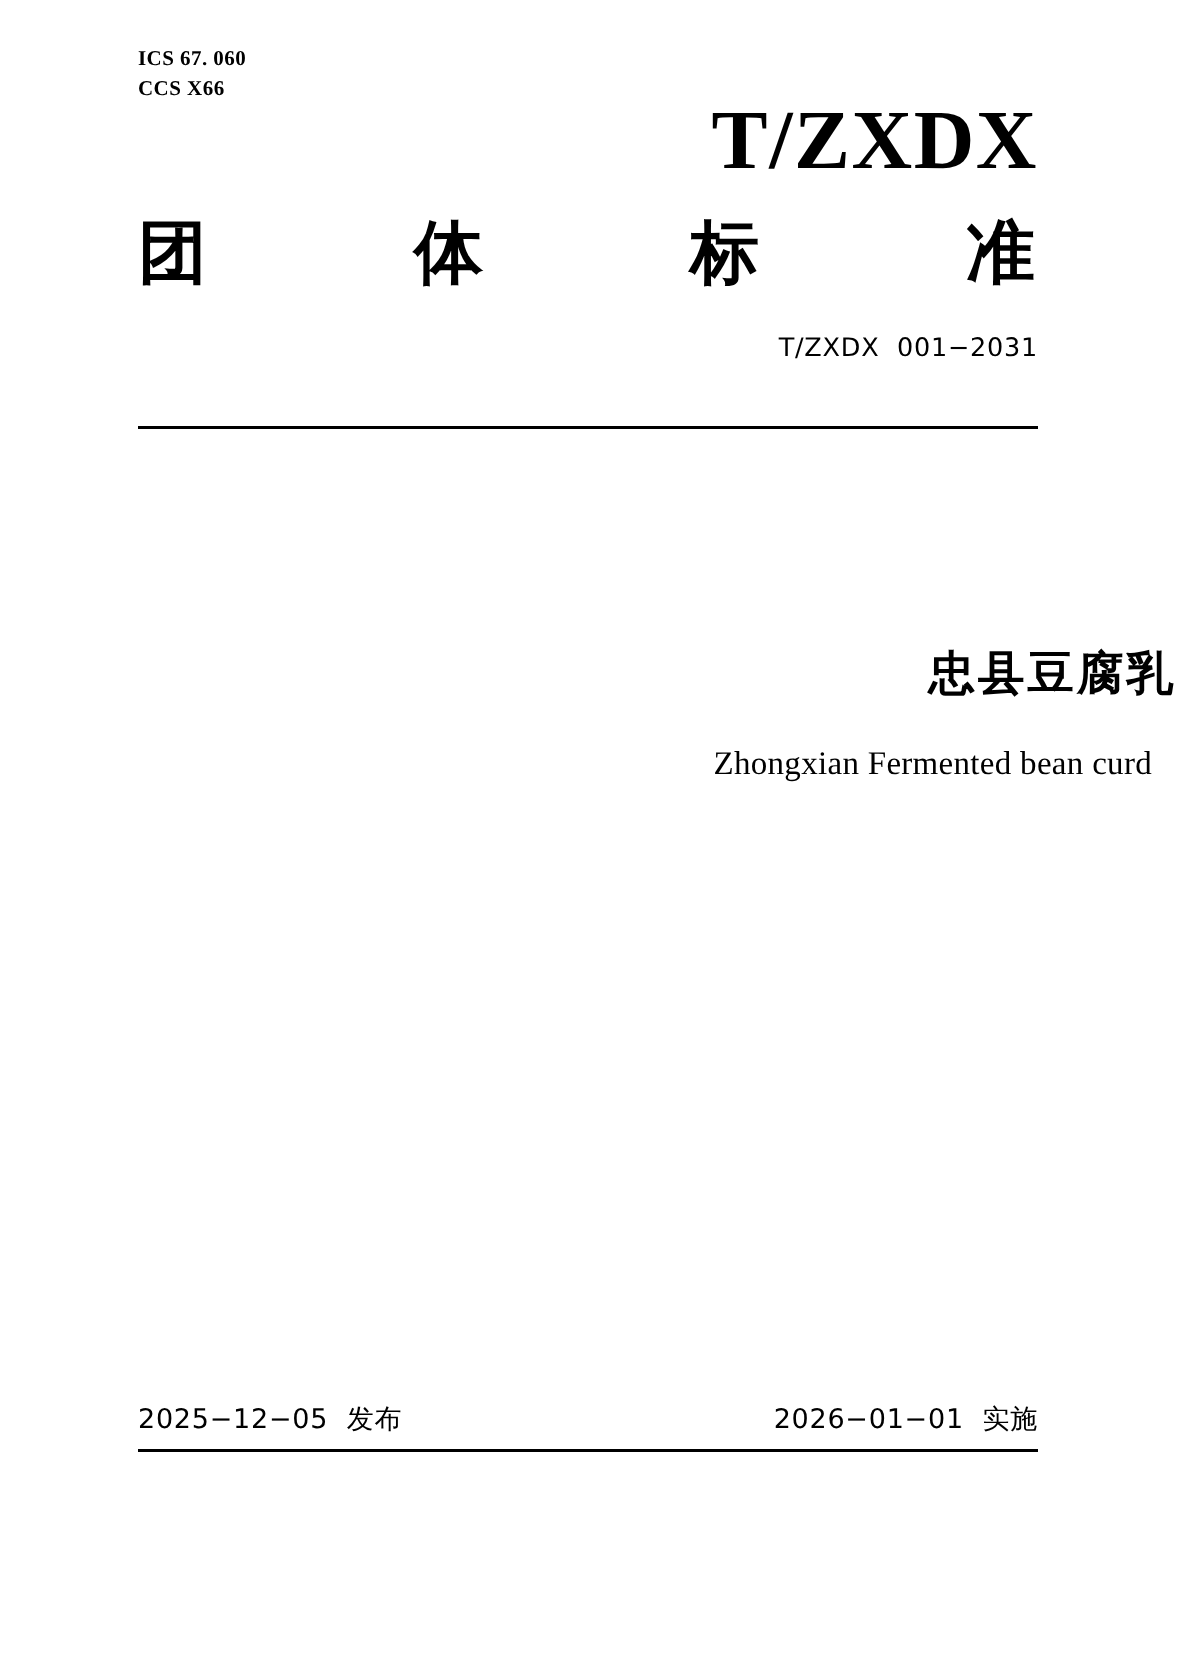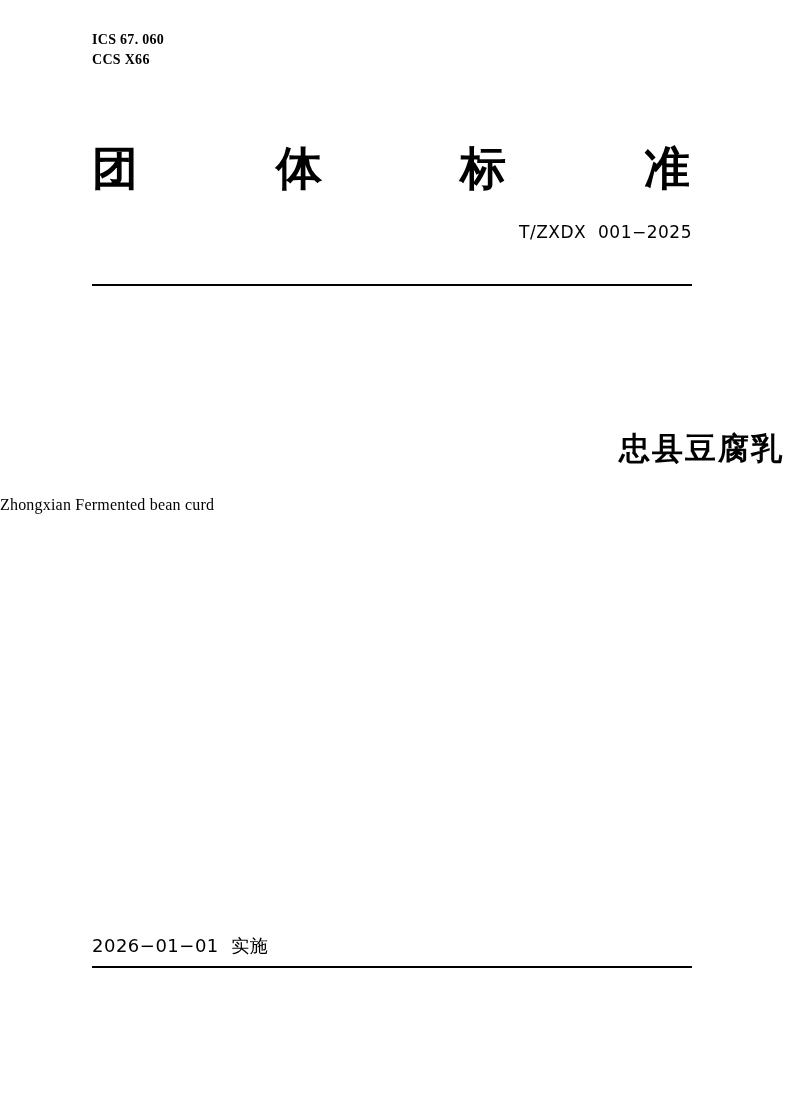--- a/index.html
+++ b/index.html
@@ -90,23 +90,23 @@
     font-family: "DejaVu Sans", sans-serif;
     font-weight: 700;
     font-size: 31px;
     letter-spacing: 2px;
   }
   .title-en {
     position: absolute;
     left: 0;
     right: 16px;
     top: 496px;
-    text-align: left;
+    text-align: right;
     font-family: "Liberation Serif", serif;
-    font-size: 16px;
+    font-size: 22px;
     letter-spacing: 0.2px;
   }
 
   
   .hr-bottom {
     position: absolute;
     left: 92px;
     right: 92px;
     top: 966px;
     height: 2px;
@@ -144,34 +144,36 @@
 </head>
 <body>
 
 <div class="page">
 
   <div class="ics-block">
     <div class="ics-line">ICS 67. 060</div>
     <div class="ics-line">CCS X66</div>
   </div>
 
+  <div class="std-code">T/ZXDX</div>
 
   <div class="tuanti-row">
     <span class="ch">团</span>
     <span class="ch">体</span>
     <span class="ch">标</span>
     <span class="ch">准</span>
   </div>
 
-  <div class="std-number">T/ZXDX  001−2025</div>
+  <div class="std-number">T/ZXDX  001−2031</div>
 
   <div class="hr-top"></div>
 
   <div class="title-cn">忠县豆腐乳</div>
   <div class="title-en">Zhongxian Fermented bean curd</div>
 
   <div class="date-row">
+    <span>2025−12−05  发布</span>
     <span>2026−01−01  实施</span>
   </div>
   <div class="hr-bottom"></div>
 
 
 </div>
 
 </body></html>

